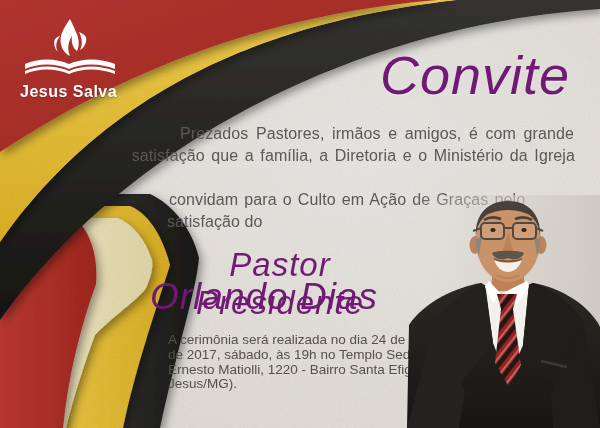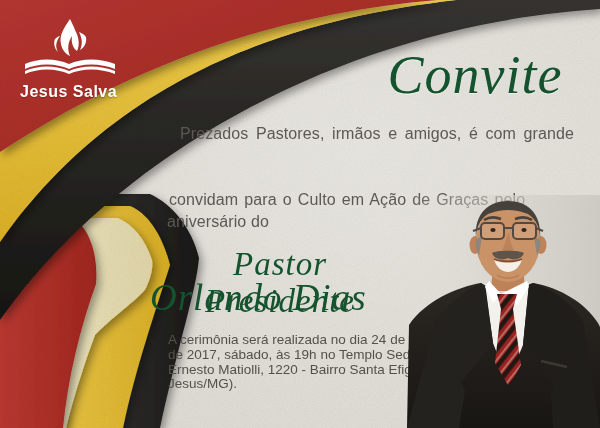--- a/index.html
+++ b/index.html
@@ -8,22 +8,22 @@
     background:#edebe6;font-family:"Liberation Sans",sans-serif;
   }
   .bg-art{position:absolute;left:0;top:0;}
   .logo{position:absolute;left:20px;top:18px;width:100px;}
   .logo-text{
     color:#ffffff;font-weight:bold;font-size:16px;letter-spacing:.5px;
     font-family:"Liberation Sans",sans-serif;margin-top:1px;
     text-shadow:0 1px 1px rgba(0,0,0,.25);
   }
   .script{
-    font-family:Liberation Serif, serif;
-    font-style:italic;color:#14532d;
+    font-family:Liberation Sans, sans-serif;
+    font-style:italic;color:#701a75;
   }
   .convite{
     position:absolute;left:355px;top:44px;width:240px;text-align:center;
     font-size:54px;letter-spacing:1px;
     text-shadow:0 1px 0 rgba(255,255,255,.6);
   }
   .bodyline{
     position:absolute;font-size:16px;line-height:1;color:#5b5855;
     letter-spacing:.1px;white-space:nowrap;
   }
@@ -118,22 +118,23 @@
         <path d="M5,46 C18,40 36,40 49,46 C62,40 80,40 95,46 L95,51 C80,45 62,45 49,51 C36,45 18,45 5,51 Z"></path>
         <path d="M5,53 C18,47 36,47 49,53 C62,47 80,47 95,53 L95,56 C80,50 62,50 49,56 C36,50 18,50 5,56 Z"></path>
       </g>
     </svg>
     <div class="logo-text">Jesus Salva</div>
   </div>
 
   <div class="script convite">Convite</div>
 
   <div class="bodyline l1">Prezados Pastores, irmãos e amigos, é com grande</div>
+  <div class="bodyline l2">satisfação que a família, a Diretoria e o Ministério da Igreja</div>
   <div class="bodyline l4">convidam para o Culto em Ação de Graças pelo</div>
-  <div class="bodyline l5">aniversário do</div>
+  <div class="bodyline l5">satisfação do</div>
 
   <div class="script honoree-role">Pastor Presidente</div>
   <div class="script honoree-name">Orlando Dias</div>
 
   <div class="details">
     <div>A cerimônia será realizada no dia 24 de Junho</div>
     <div>de 2017, sábado, às 19h no Templo Sede (Av.</div>
     <div>Ernesto Matiolli, 1220 - Bairro Santa Efigênia -</div>
     <div>Jesus/MG).</div>
   </div>

